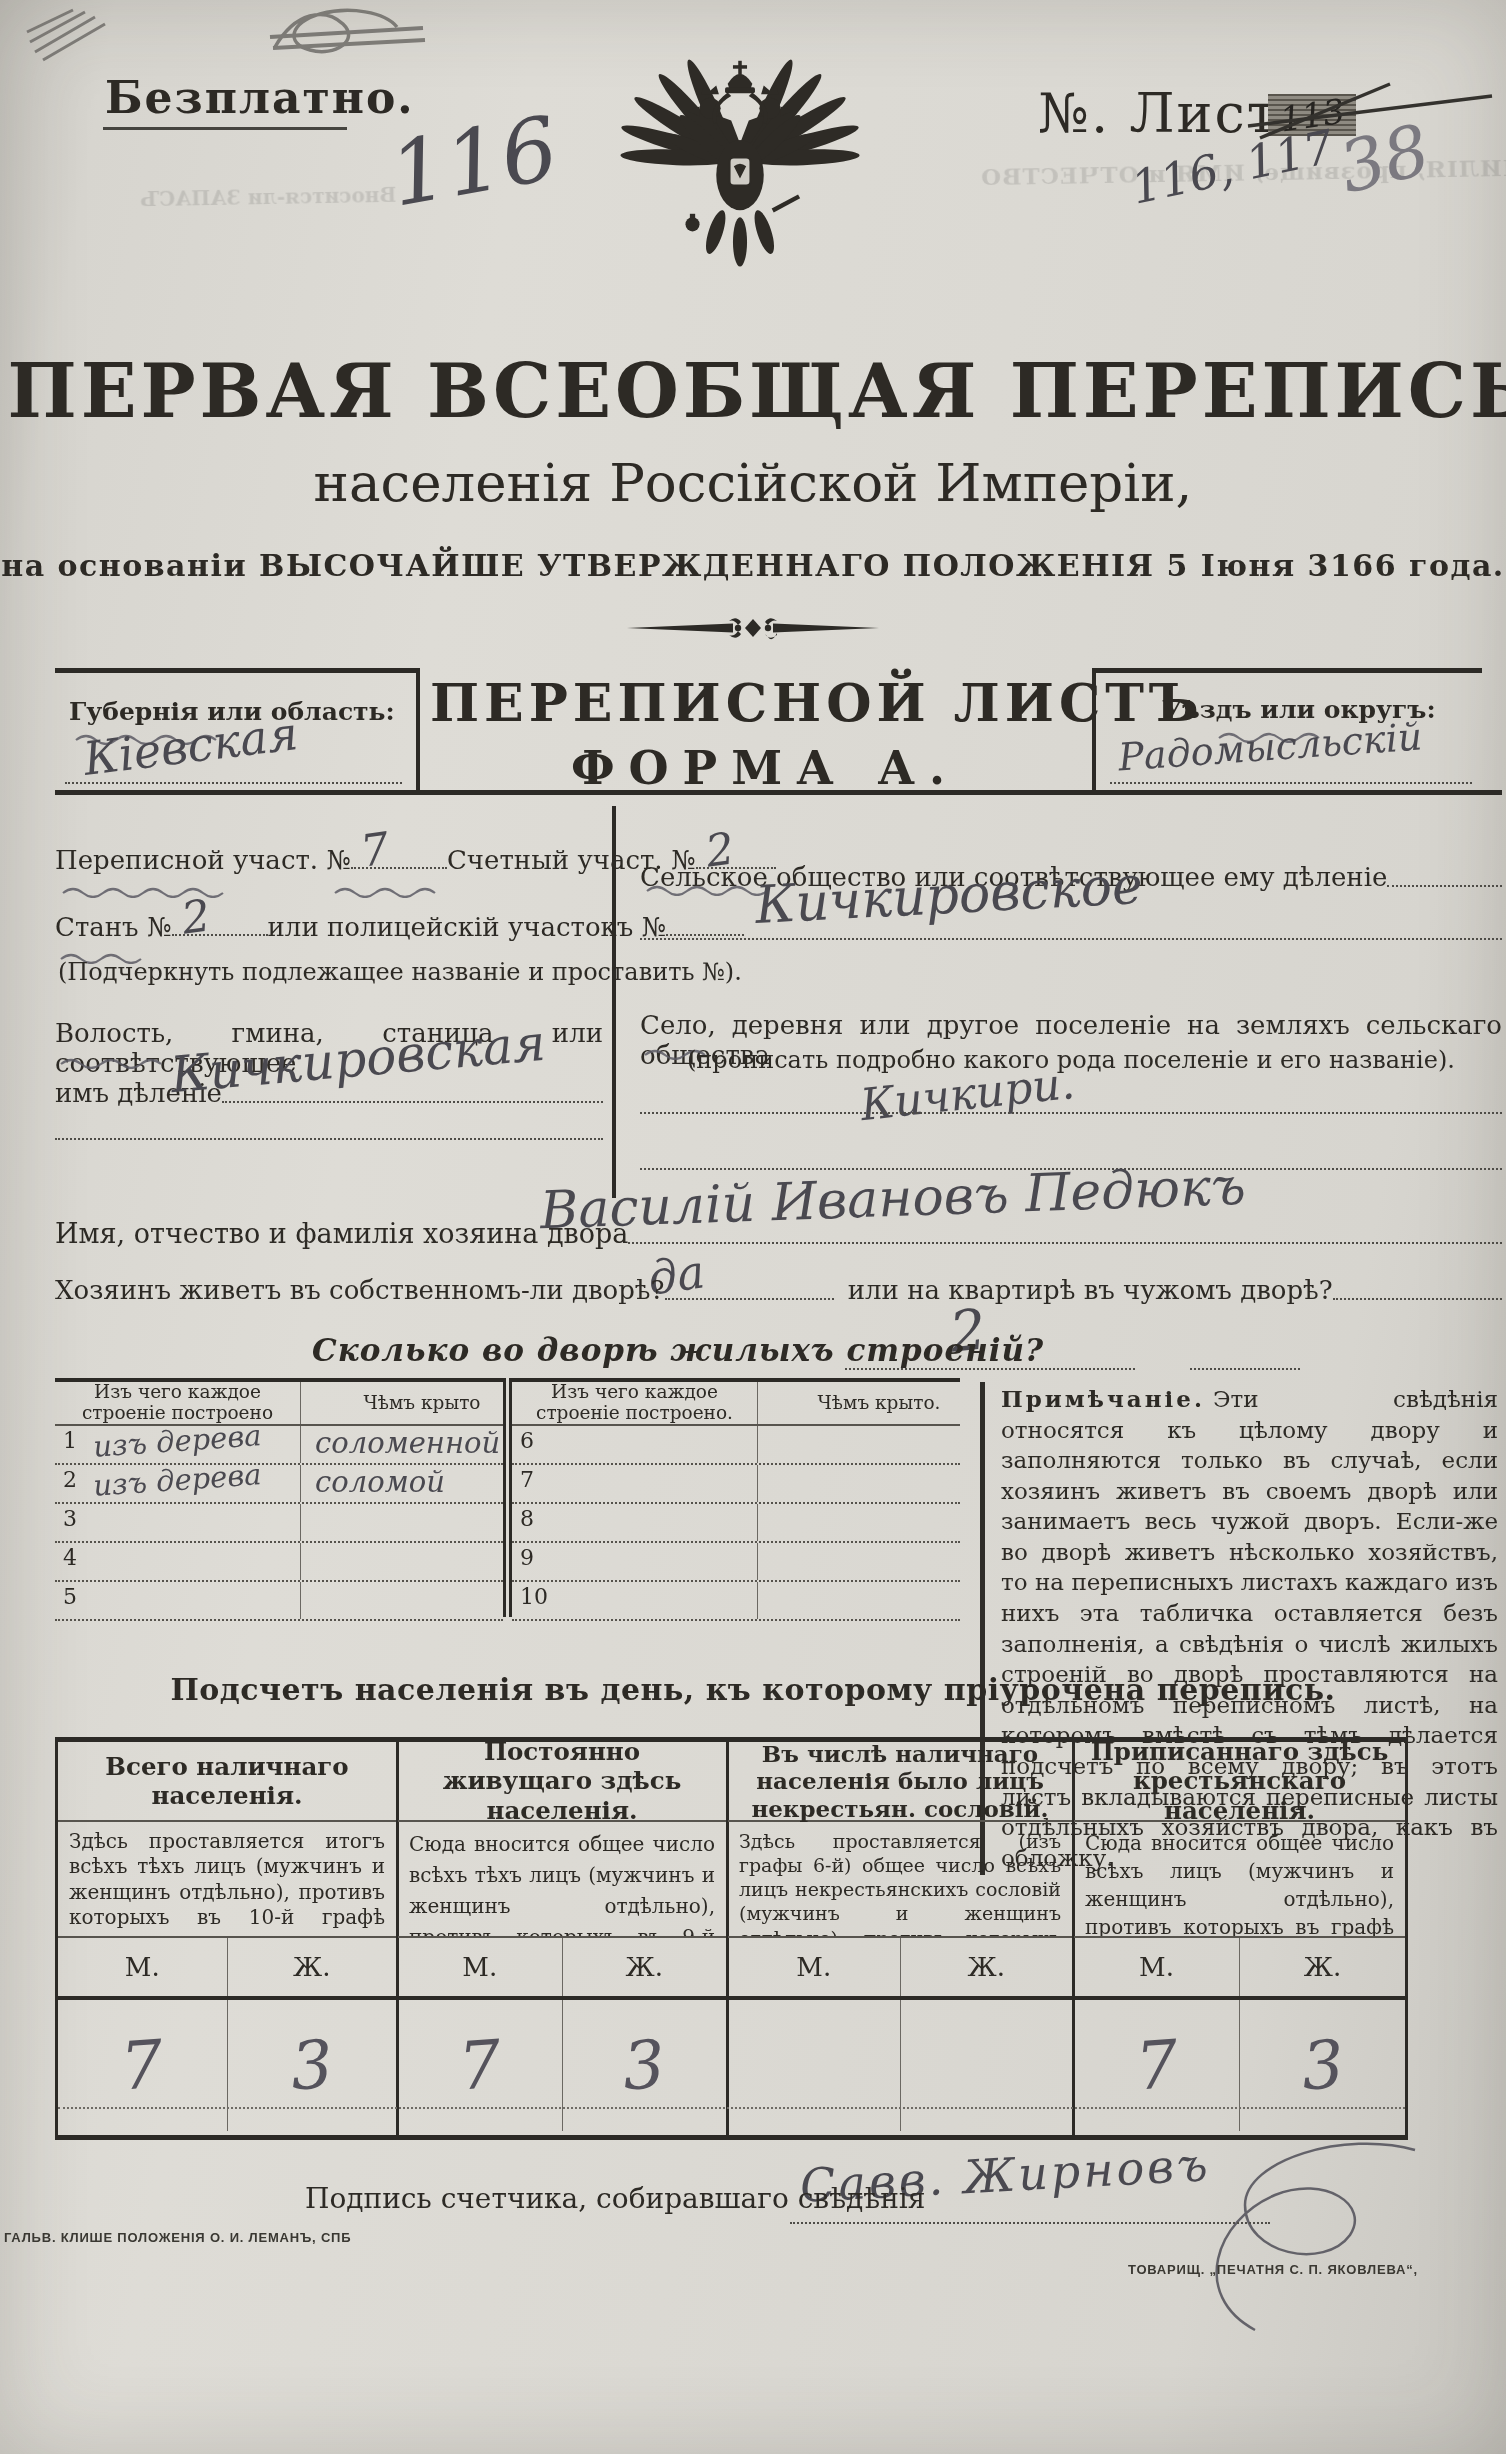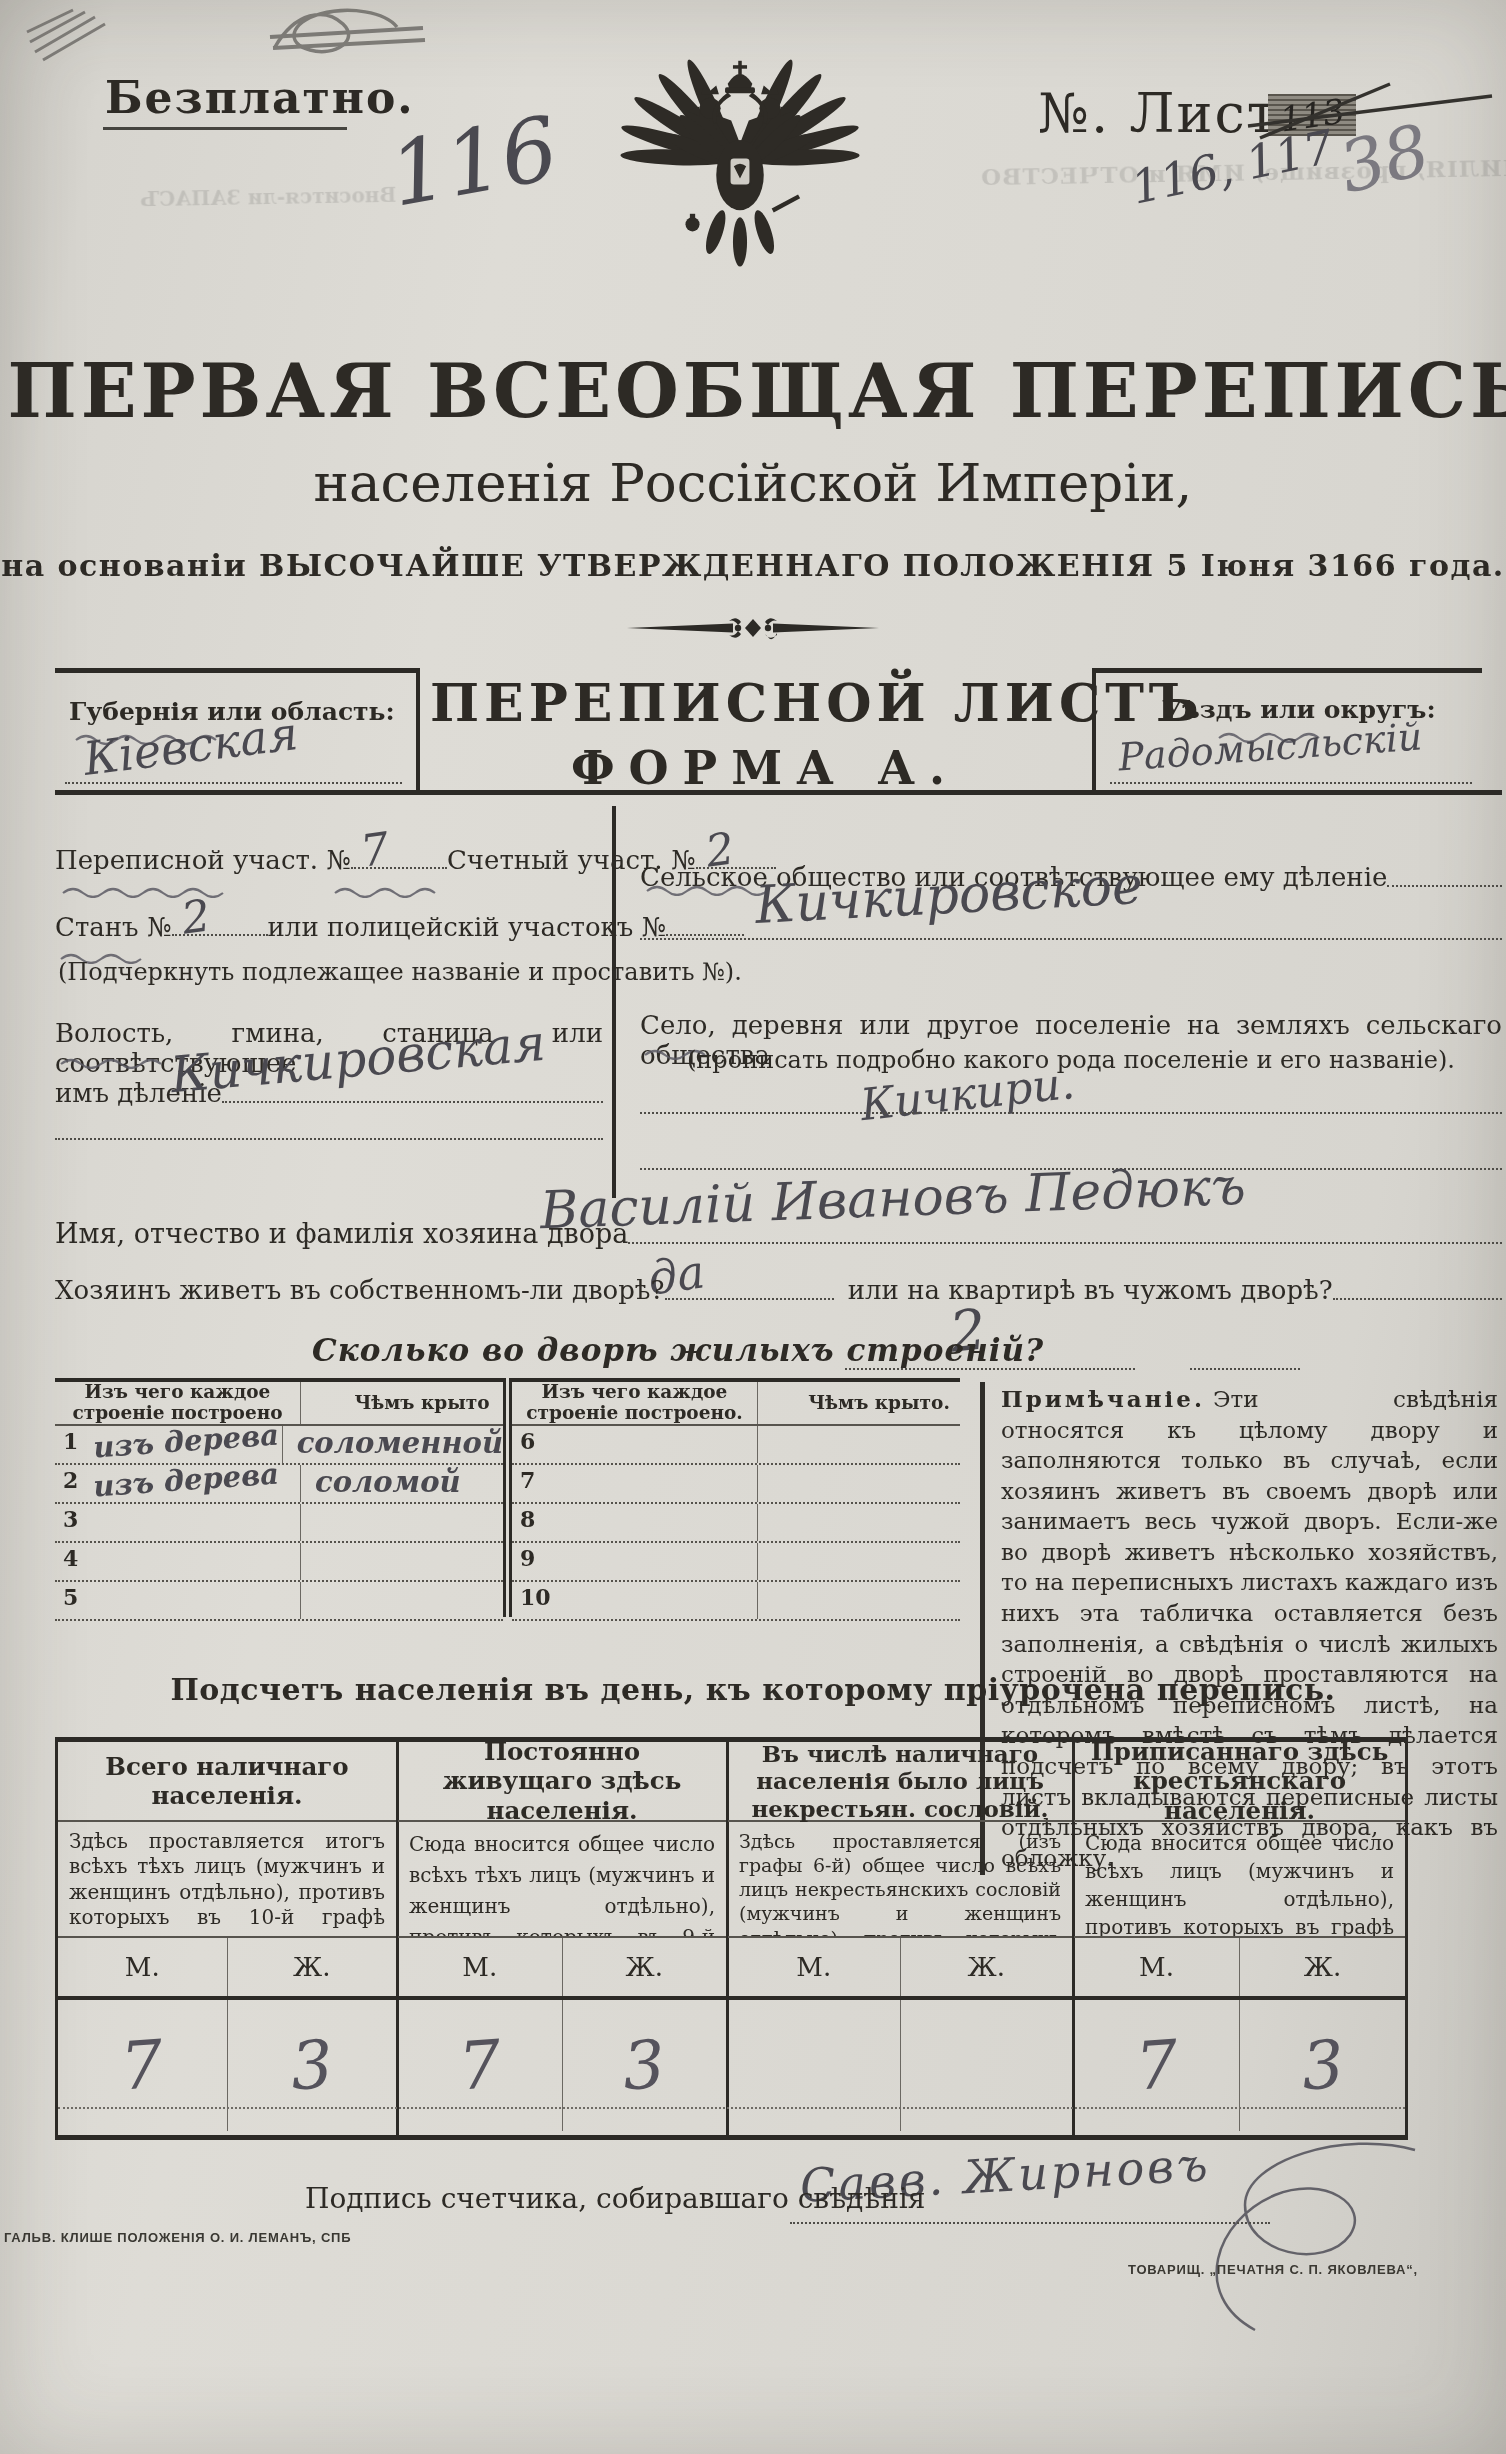--- a/index.html
+++ b/index.html
@@ -22,21 +22,21 @@
   .islot .hw2{position:absolute; left:10px; bottom:-8px; font-style:italic; font-size:44px; color:#4a4950; transform:rotate(-8deg); white-space:nowrap;}
   .squig{position:absolute;}
   .bleed{position:absolute; transform:scaleX(-1) rotate(1deg); opacity:.13; font-weight:bold; color:#2b2b2b; filter:blur(.6px); white-space:nowrap;}
 
   
   #hdr-left{position:absolute; left:55px; top:668px; width:365px; height:124px; border-top:5px solid #2c2a26; border-right:4px solid #2c2a26;}
   #hdr-right{position:absolute; left:1092px; top:668px; width:390px; height:124px; border-top:5px solid #2c2a26; border-left:4px solid #2c2a26;}
   #hdr-center{position:absolute; left:430px; top:672px; width:670px; text-align:center;}
 
   
-  #btable{position:absolute; left:55px; top:1378px; width:905px; height:239px;font-weight:bold;}
+  #btable{position:absolute; left:55px; top:1378px; width:905px; height:239px;}
   .bt-half{position:absolute; top:0; height:239px; width:448px; border-top:4px solid #2c2a26;}
   #bt-left{left:0;} #bt-right{left:457px;}
   #bt-div{position:absolute; left:448px; top:0; width:9px; height:239px; border-left:3px solid #2c2a26; border-right:3px solid #2c2a26;}
   .bt-head{height:44px; display:flex; border-bottom:2px solid #57544e;}
   .bt-hc{display:flex; align-items:center; justify-content:center; text-align:center; font-size:18.5px; line-height:1.12; padding:2px 8px;}
   .bt-hc.c1{width:245px;} .bt-hc.c2{flex:1; border-left:1.5px solid #6b6862;padding-left:48px;}
   .bt-row{height:39px; display:flex; border-bottom:2px dotted #55524c;}
   .bt-row .c1{width:245px; display:flex; align-items:flex-start;}
   .bt-row .c2{flex:1; border-left:1.5px solid #6b6862; position:relative;}
   .bt-num{width:38px; padding:2px 0 0 8px; font-size:22px;}

